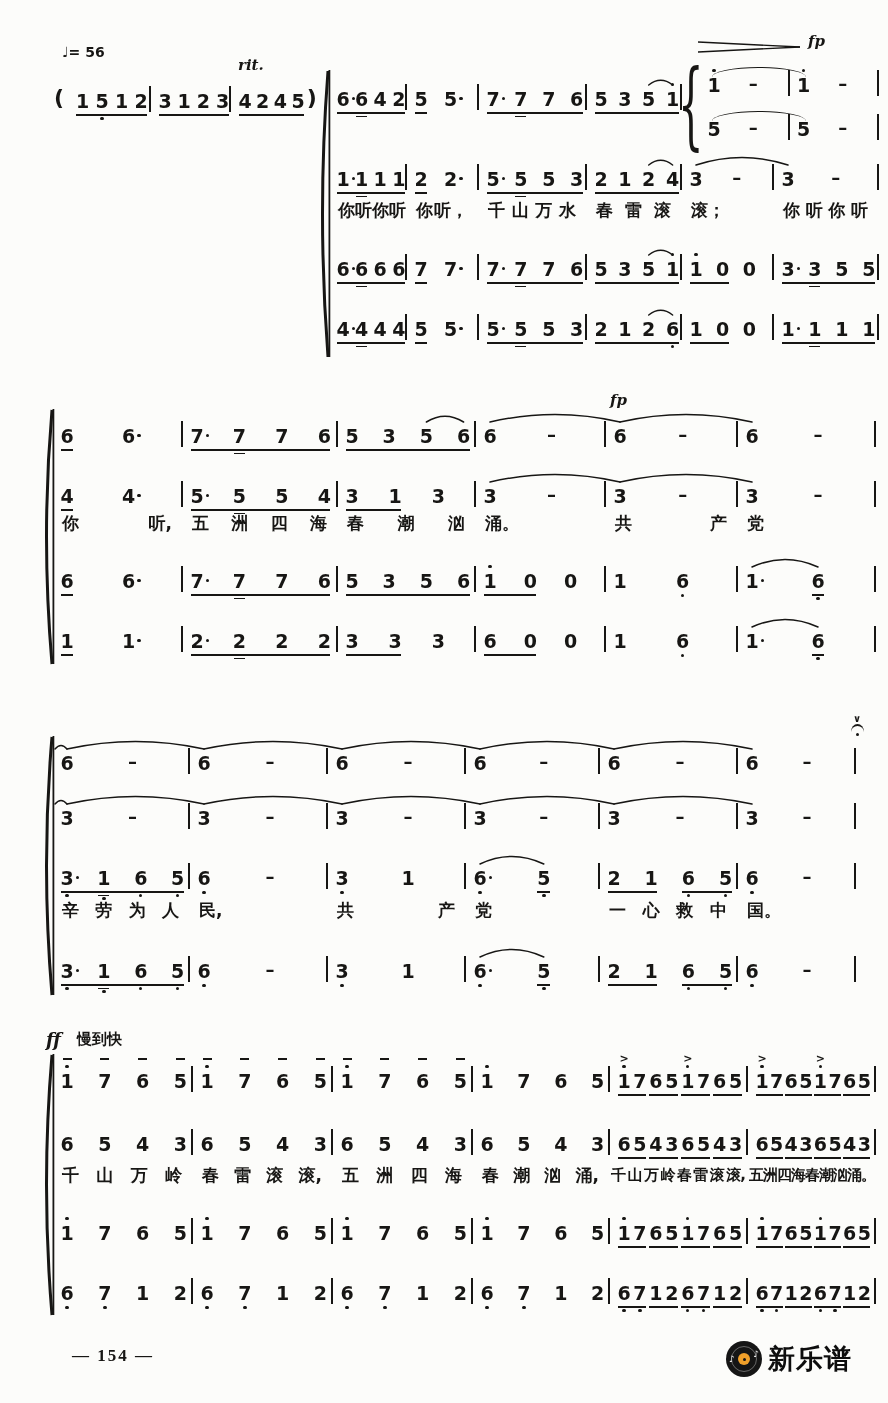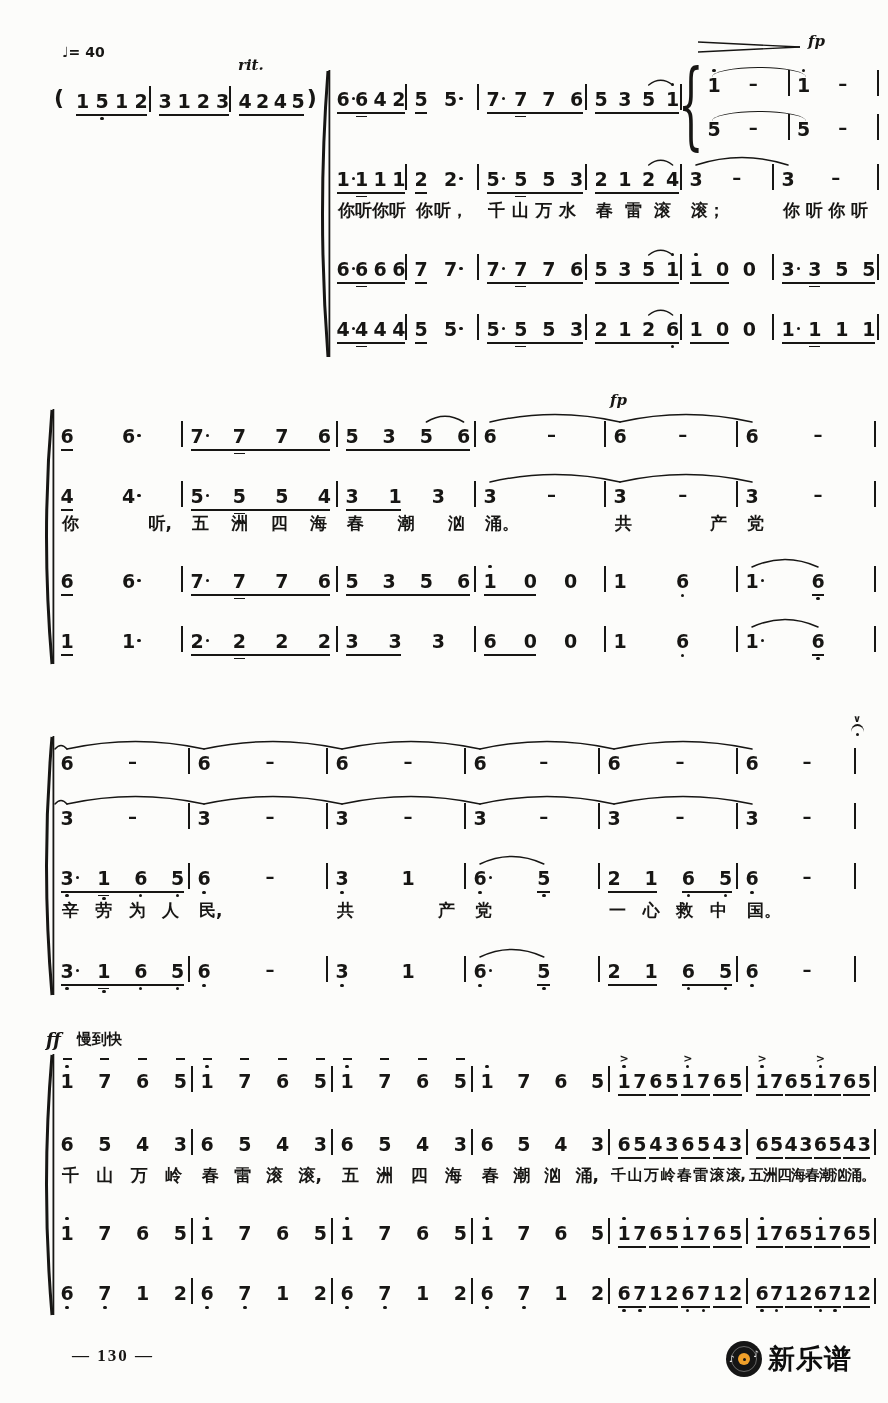--- a/index.html
+++ b/index.html
@@ -55,21 +55,21 @@
   #vinyl::after{content:"";position:absolute;inset:12px;border-radius:50%;background:var(--logo-center,#f0a02a);}
   .spindle{position:absolute;left:50%;top:50%;width:3px;height:3px;margin:-1.5px 0 0 -1.5px;background:#151515;border-radius:50%;z-index:2;}
   .vnote{position:absolute;color:#fff;font-size:9px;z-index:2;}
   .vnote.a{left:3px;top:13px;} .vnote.b{right:3px;top:8px;}
   #brandname{font-size:27px;font-weight:900;letter-spacing:1px;color:#0d0d0d;line-height:36px;}
 </style>
 </head>
 <body>
 
 <div id="page">
-  <div id="tempo">♩= 40</div>
+  <div id="tempo">♩= 56</div>
   <div id="score">
       <div class="intro" style="left: 48px; top: 74px; height: 70px;">
         <div class="nrow" style="left: 0px; top: 0px;">
           <div class="meas" style="width: 102px; left: 0px;">
             <div class="pr" style="left: 6px;">(</div>
             <div class="nt" style="left: 27.53px;">
               <div class="mk"></div>
               <div class="hd"></div>
               <div class="dg">1</div>
             </div>
@@ -2388,21 +2388,21 @@
             </div>
             <div class="bline" style="left: 96.1857px; width: 27.1143px;"></div>
           </div>
         </div>
         <svg width="855" height="330" class="arcs" style="left: 0px; top: -20px;"></svg>
       </div>
     </div>
   <div id="ffwrap">
     <span id="ff">ff</span><span id="tchange">慢到快</span>
   </div>
-  <div id="pagenum">— 130 —</div>
+  <div id="pagenum">— 154 —</div>
   <div id="brand">
     <span id="vinyl">
         <span class="spindle"></span>
         <span class="vnote a">♪</span>
         <span class="vnote b">♪</span>
       </span>
     <span id="brandname">新乐谱</span>
   </div>
 </div>
 

